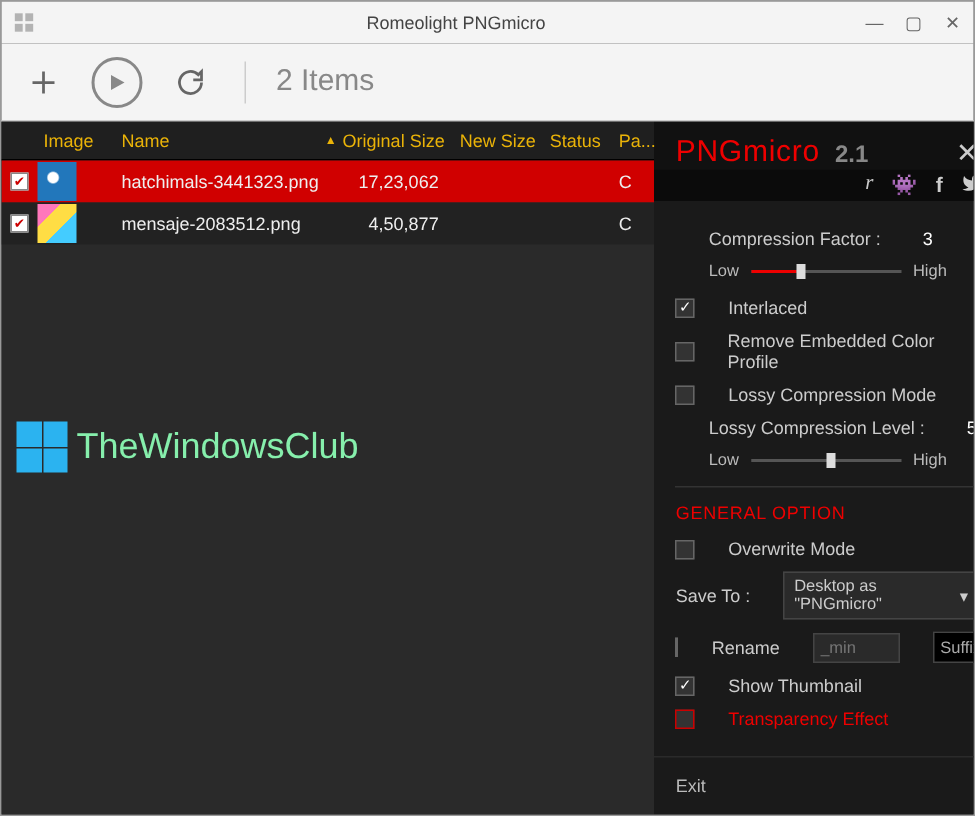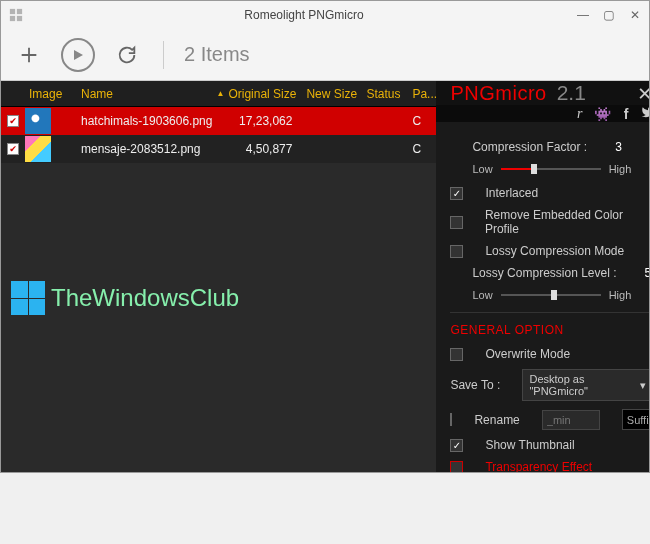--- a/index.html
+++ b/index.html
@@ -1,17 +1,17 @@
 <!DOCTYPE html>
 <html><head>
 <meta charset="utf-8">
 <style>
 * { box-sizing: border-box; margin: 0; padding: 0; font-family: "Segoe UI", Arial, sans-serif; }
 body { width: 650px; height: 544px; background: #f0f0f0; overflow: hidden; position: relative; }
-.window { width: 650px; height: 473px; background: #2a2a2a; display: flex; flex-direction: column; border: 1px solid #999; }
+.window { width: 650px; height: 544px; background: #2a2a2a; display: flex; flex-direction: column; border: 1px solid #999; }
 .titlebar { height: 28px; background: #f4f4f4; display: flex; align-items: center; padding: 0 8px; color: #333; font-size: 12px; }
 .titlebar-icon { width: 14px; height: 14px; margin-right: 8px; opacity: 0.6; }
 .titlebar-title { flex: 1; text-align: center; font-size: 12px; color: #444; }
 .titlebar-controls { display: flex; gap: 14px; }
 .titlebar-btn { width: 12px; height: 12px; display: flex; align-items: center; justify-content: center; cursor: pointer; color: #666; font-size: 12px; }
 .toolbar { height: 52px; background: #f4f4f4; display: flex; align-items: center; padding: 0 12px; gap: 16px; border-bottom: 1px solid #ccc; }
 .tool-btn { width: 32px; height: 32px; display: flex; align-items: center; justify-content: center; cursor: pointer; color: #555; }
 .play-btn { width: 34px; height: 34px; border: 2px solid #888; border-radius: 50%; display: flex; align-items: center; justify-content: center; }
 .divider { width: 1px; height: 28px; background: #ccc; margin: 0 4px; }
 .items-count { font-size: 20px; color: #888; font-weight: 300; }
@@ -38,21 +38,21 @@
 .rc-osize { width: 90px; text-align: right; padding-right: 10px; }
 .rc-nsize { width: 64px; }
 .rc-status { width: 46px; }
 .rc-pa { width: 24px; }
 .watermark { position: absolute; left: 10px; top: 200px; color: #86efac; font-size: 24px; font-weight: 300; display: flex; align-items: center; gap: 6px; }
 .wm-logo { width: 34px; height: 34px; display: grid; grid-template-columns: 1fr 1fr; grid-template-rows: 1fr 1fr; gap: 1px; }
 .wm-logo div { background: #2bb3f0; }
 .side-panel { width: 230px; background: #1a1a1a; color: #ccc; font-size: 12px; display: flex; flex-direction: column; }
 .panel-header { height: 44px; background: #111; display: flex; align-items: flex-end; padding: 0 14px; gap: 10px; }
 .panel-title { color: #e00; font-size: 20px; font-weight: 300; letter-spacing: 0.5px; }
-.panel-ver { color: #888; font-size: 21px; font-weight: 400; }
+.panel-ver { color: #888; font-size: 16px; font-weight: 700; }
 .panel-close { margin-left: auto; color: #ccc; font-size: 18px; cursor: pointer; }
 .panel-social { height: 30px; background: #0b0b0b; display: flex; align-items: center; justify-content: flex-end; padding: 0 10px; gap: 12px; color: #ccc; font-size: 14px; }
 .panel-body { padding: 10px 14px; flex: 1; }
 .sect-title { color: #e00; font-size: 12px; margin: 8px 0 10px 0; letter-spacing: 0.5px; }
 .opt-row { display: flex; align-items: center; margin: 8px 0; gap: 22px; color: #ccc; font-size: 12px; }
 .opt-row.ind { padding-left: 22px; }
 .opt-chk { width: 13px; height: 13px; border: 1px solid #666; background: #333; display: flex; align-items: center; justify-content: center; font-size: 10px; color: #fff; }
 .opt-chk.checked::after { content: "✓"; }
 .opt-chk.red { border-color: #c00; }
 .slider-row { display: flex; align-items: center; gap: 8px; margin: 6px 0 10px 22px; font-size: 11px; color: #bbb; }
@@ -122,21 +122,21 @@
         <div class="ch-pa">Pa...</div>
       </div>
 
       <div class="row sel">
         <div class="rc-check">
             <div class="chk">✔</div>
           </div>
         <div class="rc-thumb">
             <div class="thumb owl"></div>
           </div>
-        <div class="rc-name">hatchimals-1903606.png</div>
+        <div class="rc-name">hatchimals-3441323.png</div>
         <div class="rc-osize">17,23,062</div>
         <div class="rc-nsize"></div>
         <div class="rc-status"></div>
         <div class="rc-pa">C</div>
       </div>
 
       <div class="row norm">
         <div class="rc-check">
             <div class="chk">✔</div>
           </div>

